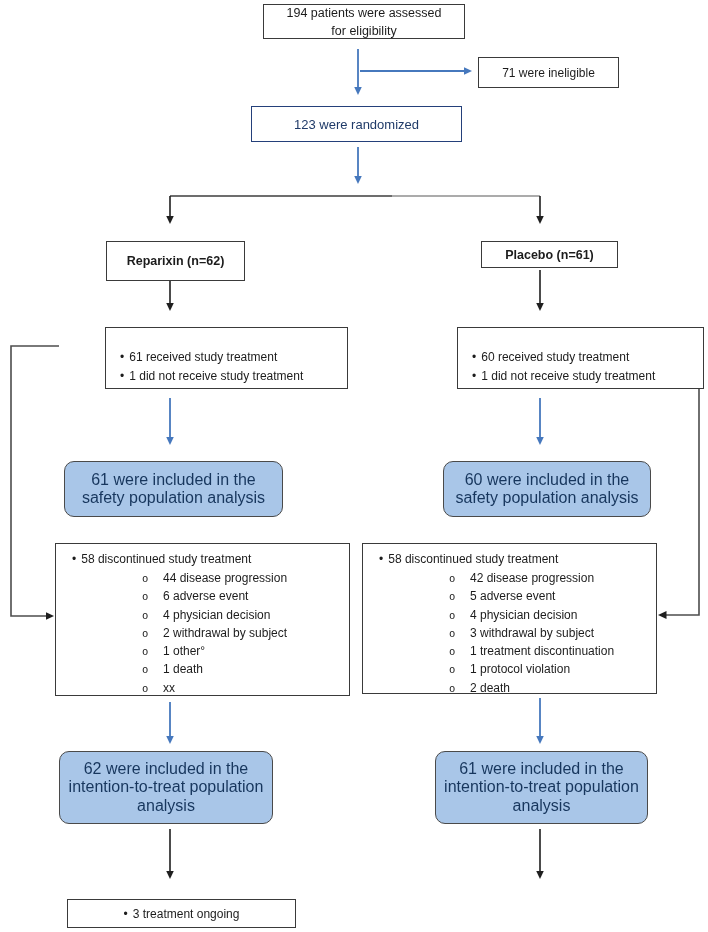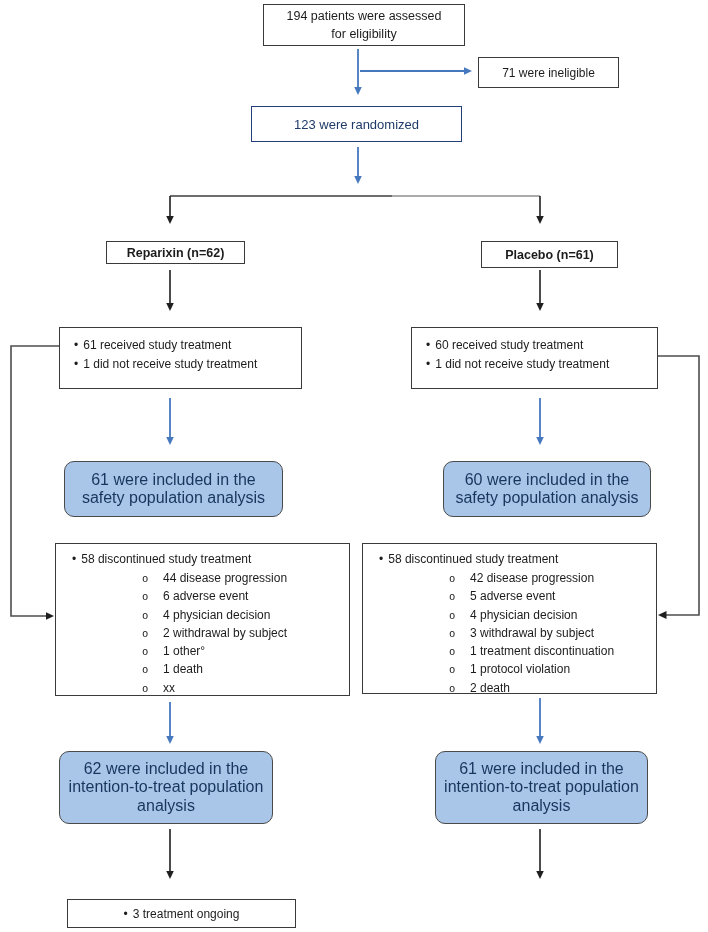--- a/index.html
+++ b/index.html
@@ -28,21 +28,21 @@
   }
   .center{display:flex;align-items:center;justify-content:center;text-align:center;}
   .pre{white-space:pre-line;}
   .randomized{border-color:var(--randomized-border);color:var(--randomized-text);font-size:13px;}
   .assessed-text{font-size:12.5px;line-height:18px;}
   .armlabel{font-weight:600;font-size:12.5px;}
   .bluebox{
     background:var(--blue-fill);border:1.6px solid var(--blue-box-border);
     border-radius:10px;color:var(--blue-box-text);font-size:16px;line-height:18.5px;
   }
-  .bl{padding:8px 8px 0 14px;}
+  .bl{padding:20px 8px 0 14px;margin-left:46px;}
   .bl .line{line-height:19px;}
   .line::before{content:"\2022";margin-right:5px;}
   .disc{padding:6px 4px 0 0;}
   .disc .line{padding-left:16px;line-height:19px;}
   .sub{display:flex;line-height:18.3px;padding-left:86px;}
   .sub .o{width:21px;flex:0 0 21px;font-family:"DejaVu Sans Mono","Liberation Mono",monospace;font-size:10.5px;}
   .sub .o::before{content:"o";}
   .ongoing .line::before{content:"\2022";margin-right:5px;}
 </style>
 </head>
@@ -78,34 +78,34 @@
     <path class="sr" d="M59,346 H11 V616 H46" marker-end="url(#mBlack)"></path>
     <path class="sr" d="M658,356 H699 V615 H666" marker-end="url(#mBlack)"></path>
 
     <path class="sb" d="M170,702 V736" marker-end="url(#mBlue)"></path>
     <path class="sb" d="M540,698 V736" marker-end="url(#mBlue)"></path>
 
     <path class="sk" d="M170,829 V871" marker-end="url(#mBlack)"></path>
     <path class="sk" d="M540,829 V871" marker-end="url(#mBlack)"></path>
   </svg>
 
-  <div class="box center" style="left:263px;top:4px;width:202px;height:42px">
+  <div class="box center" style="left:263px;top:4px;width:202px;height:35px">
     <span class="pre assessed-text">194 patients were assessed
 for eligibility</span>
   </div>
 
   <div class="box center" style="left:478px;top:57px;width:141px;height:31px">
     <span>71 were ineligible</span>
   </div>
 
   <div class="box center randomized" style="left:251px;top:106px;width:211px;height:36px">
     <span>123 were randomized</span>
   </div>
 
-  <div class="box center armlabel" style="left:106px;top:241px;width:139px;height:23px">
+  <div class="box center armlabel" style="left:106px;top:241px;width:139px;height:40px">
     <span>Reparixin (n=62)</span>
   </div>
 
   <div class="box center armlabel" style="left:481px;top:241px;width:137px;height:27px">
     <span>Placebo (n=61)</span>
   </div>
 
   <div class="box bl" style="left:59px;top:327px;width:243px;height:62px">
     <div class="line">61 received study treatment</div>
     <div class="line">1 did not receive study treatment</div>

